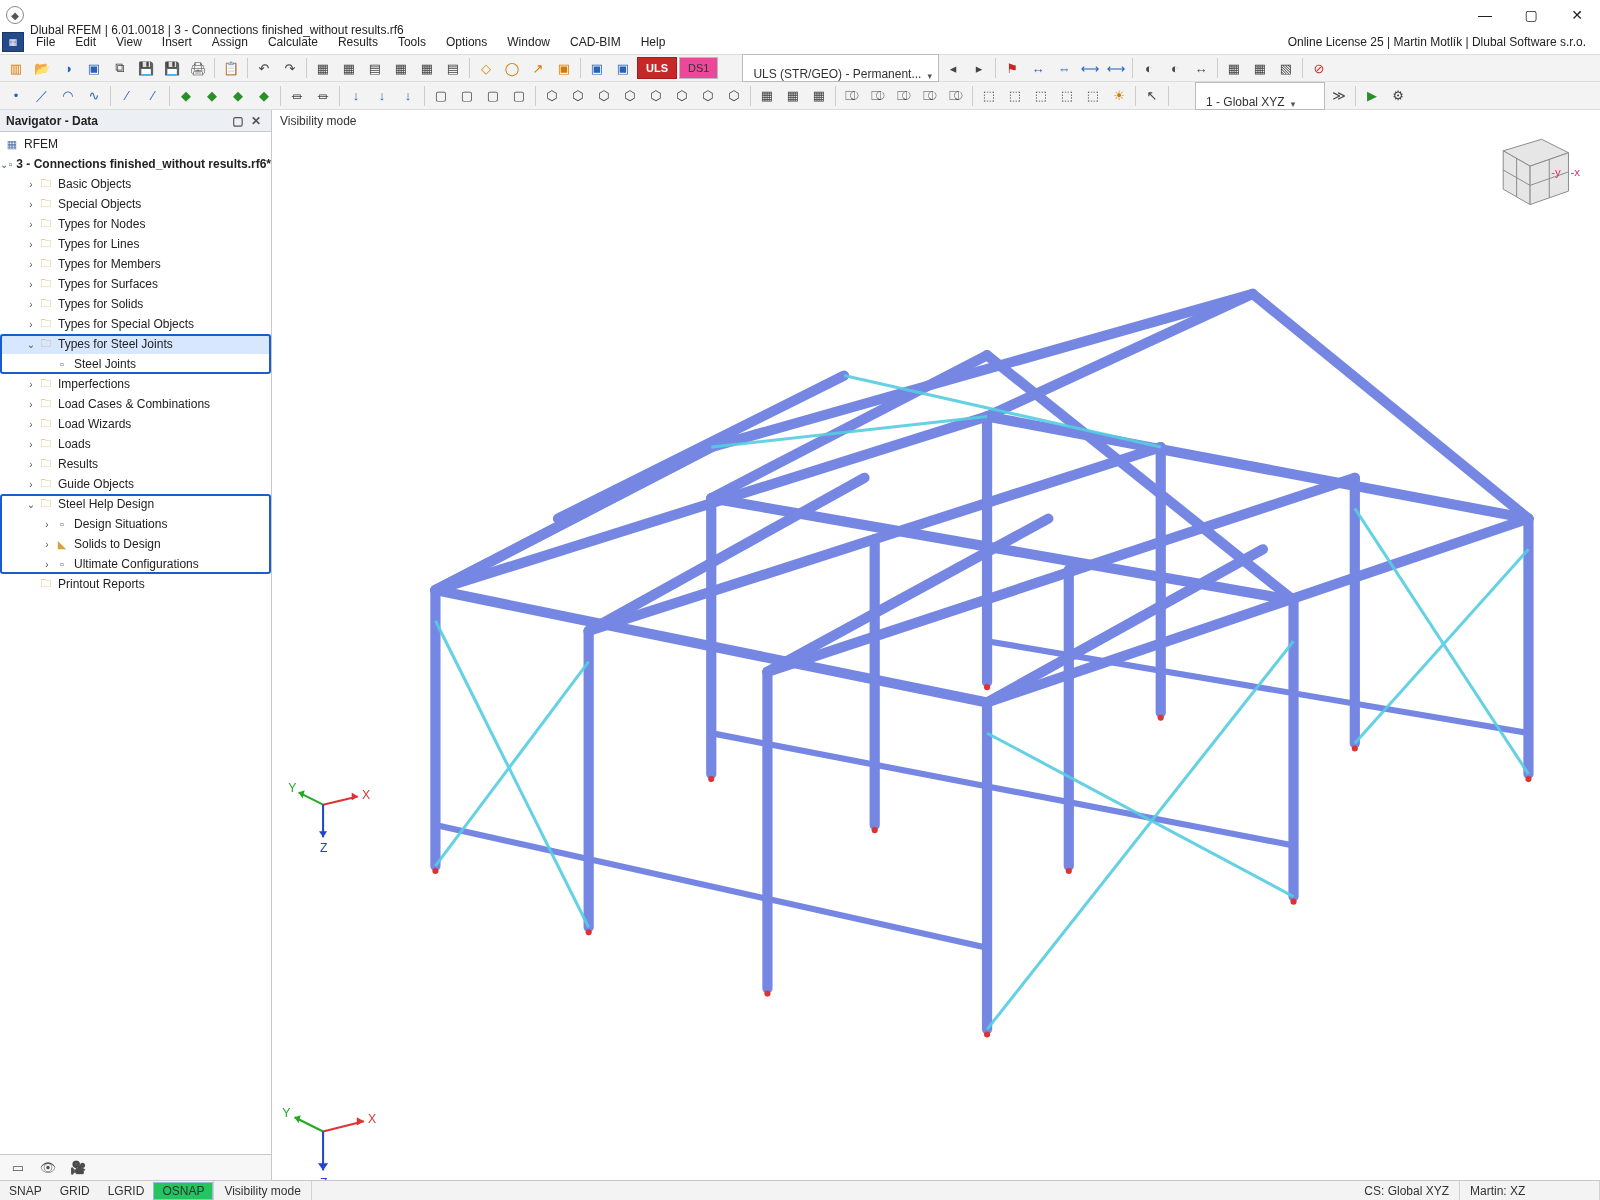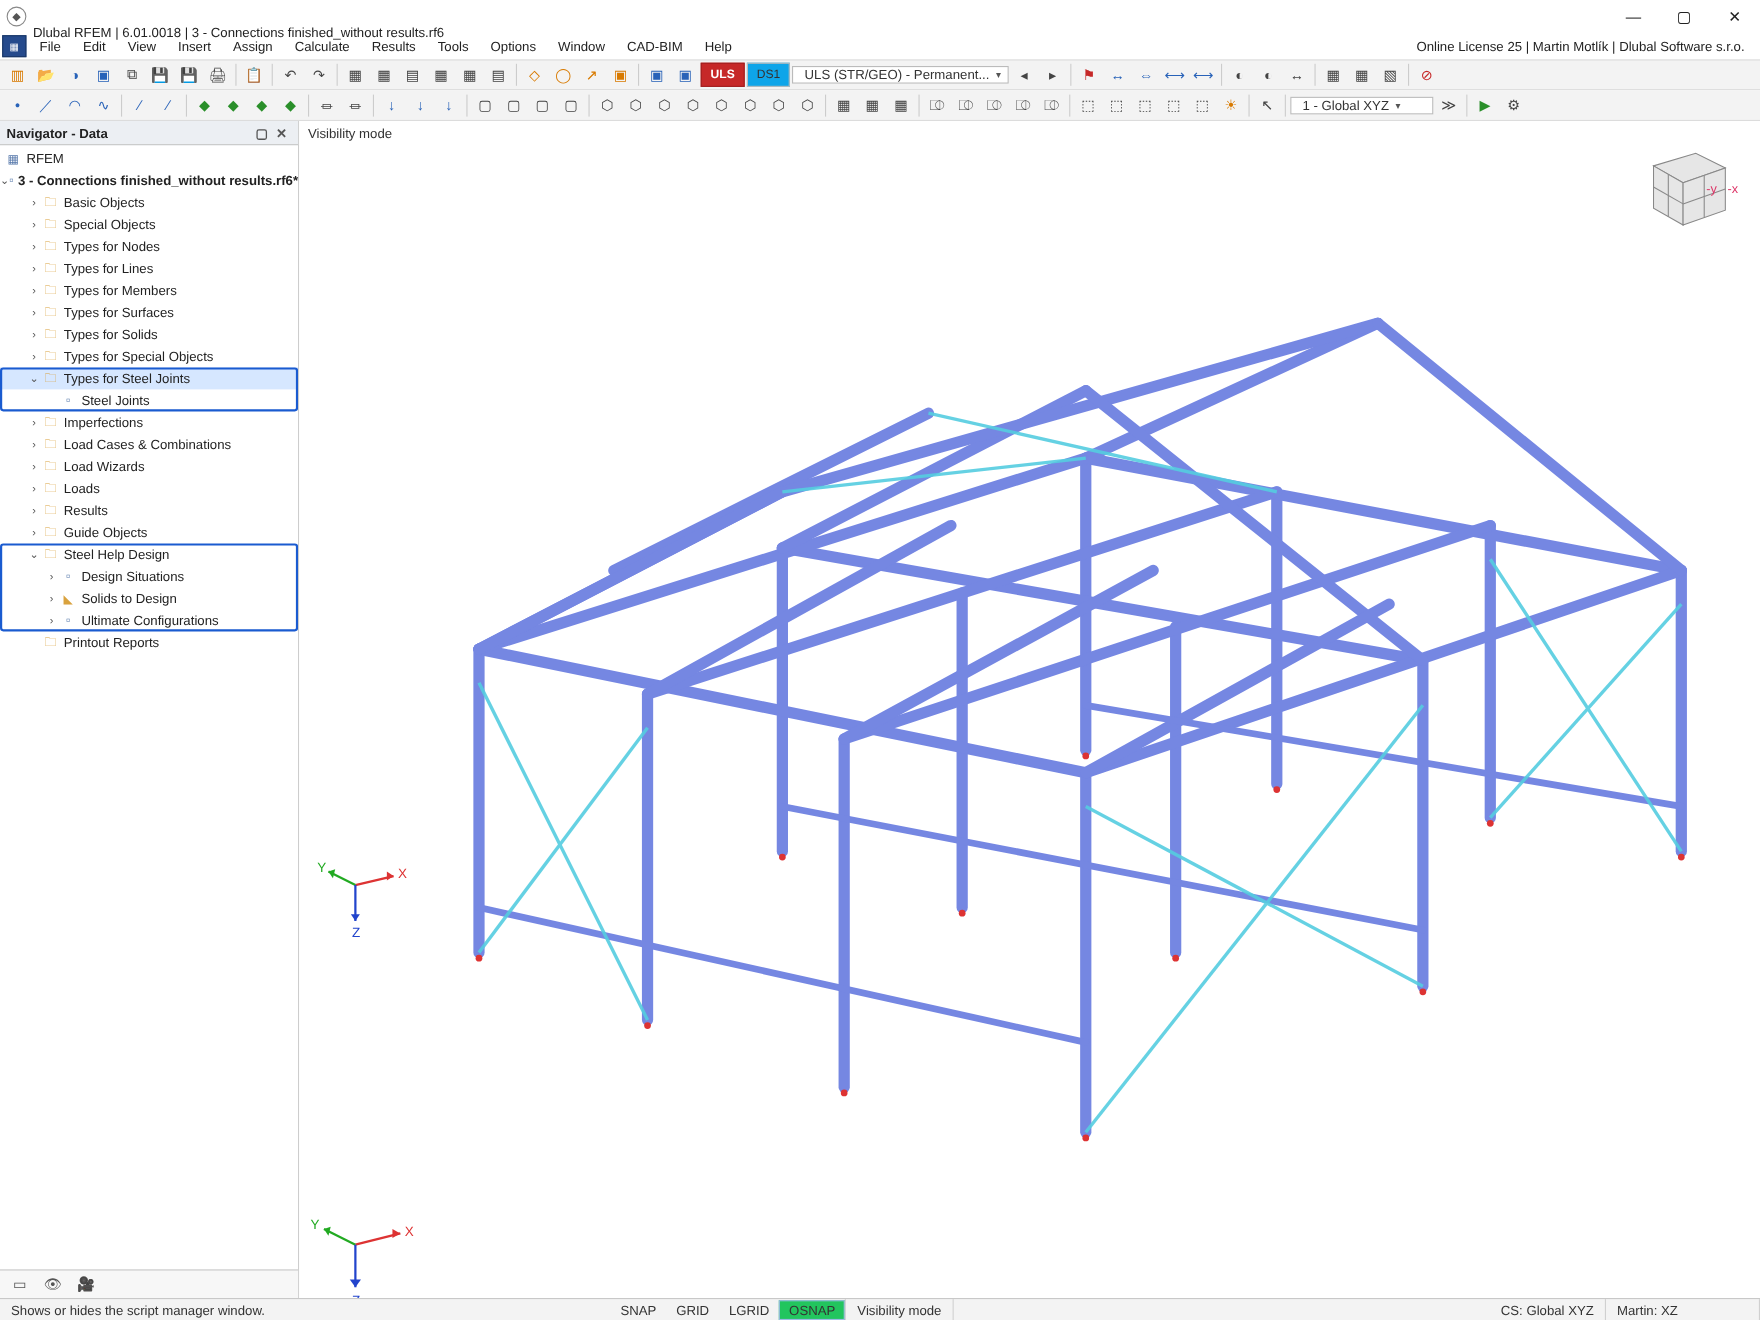--- a/index.html
+++ b/index.html
@@ -21,23 +21,23 @@
 
   
   .toolbar { height: 28px; background:#f3f3f3; border-top:1px solid #dcdcdc; border-bottom:1px solid #dcdcdc; display:flex; align-items:center; padding:0 4px; gap:2px; }
   .toolbar + .toolbar { border-top:0; }
   .tbtn { width:24px; height:22px; display:flex; align-items:center; justify-content:center; border:1px solid transparent; font-size:13px; color:#444; cursor:default; }
   .tbtn.blue { color:#2862b8; }
   .tbtn.green { color:#2a8f2a; }
   .tbtn.orange { color:#d87a00; }
   .tbtn.red { color:#c62828; }
   .tsep { width:1px; height:20px; background:#ccc; margin:0 2px; }
-  .tlabel { height:22px; display:flex; align-items:center; padding:0 8px; border:1px solid #bbb; background:#0ea5e9; font-size:11px; color:#333; }
+  .tlabel { height:22px; display:flex; align-items:center; padding:0 8px; border:1px solid #bbb; background:#ec4899; font-size:11px; color:#333; }
   .tlabel.uls { background:#c62828; color:#fff; border-color:#a01e1e; font-weight:bold; }
-  .tdrop { height:16px; display:flex; align-items:center; padding:0 6px 0 10px; border:1px solid #bbb; background:#fff; font-size:11px; color:#333; gap:6px; min-width:160px; }
+  .tdrop { height:28px; display:flex; align-items:flex-end; padding:0 6px 0 10px; border:1px solid #bbb; background:#fff; font-size:11px; color:#333; gap:6px; min-width:160px;margin-left:22px; }
   .tdrop .arrow { font-size:9px; color:#555; }
   .tdrop.small { min-width:auto; }
 
   
   .main { display:flex; height: calc(1200px - 30px - 24px - 28px - 28px - 20px); }
   
   .nav-panel { width:272px; border-right:1px solid #c8c8c8; display:flex; flex-direction:column; background:#fff; }
   .nav-header { height:22px; background:#eceff3; border-bottom:1px solid #c8c8c8; display:flex; align-items:center; padding:0 6px; font-weight:bold; color:#222; }
   .nav-header .sp { flex:1; }
   .nav-header .hbtn { width:18px; text-align:center; color:#555; cursor:default; }
@@ -510,21 +510,20 @@
           <polygon points="0,38 -5,31 5,31" fill="#24c"></polygon>
         <text x="44" y="-8" fill="#d33" font-size="12">X</text>
         <text x="-40" y="-14" fill="#2a2" font-size="12">Y</text>
         <text x="-3" y="54" fill="#24c" font-size="12">Z</text>
       </g>
     </svg>
   </div>
 </div>
 
 <div class="statusbar">
-  <div class="cell first">Shows or hides the script manager window.</div>
   <div class="toggle">SNAP</div>
   <div class="toggle">GRID</div>
   <div class="toggle">LGRID</div>
   <div class="toggle active">OSNAP</div>
   <div class="cell" style="border-left:1px solid #d0d0d0">Visibility mode</div>
   <div class="sp"></div>
   <div class="cell">CS: Global XYZ</div>
   <div class="cell" style="min-width:140px">Martin: XZ</div>
 </div>
 

